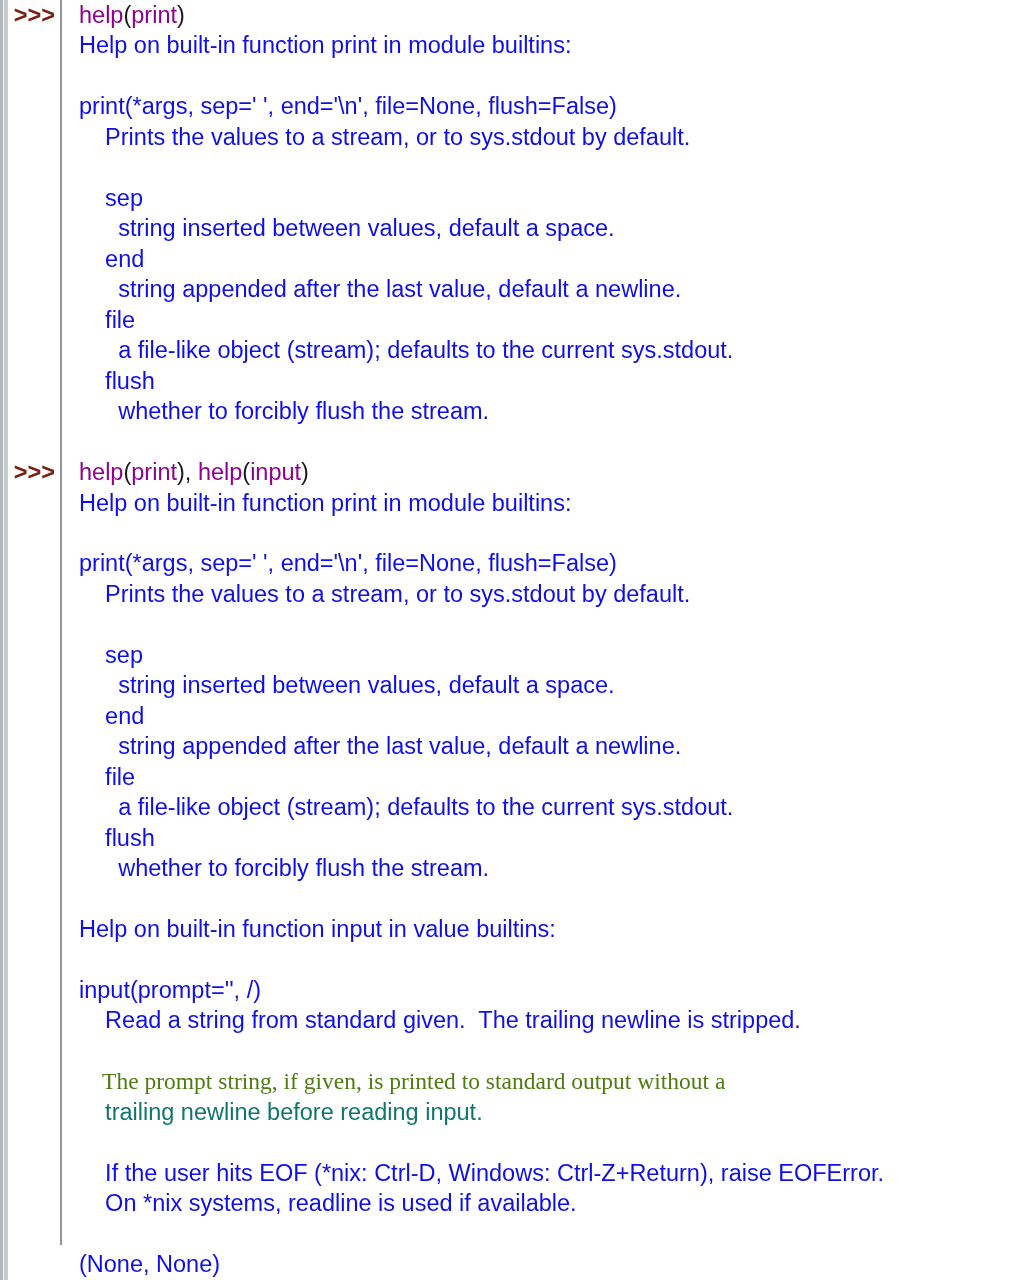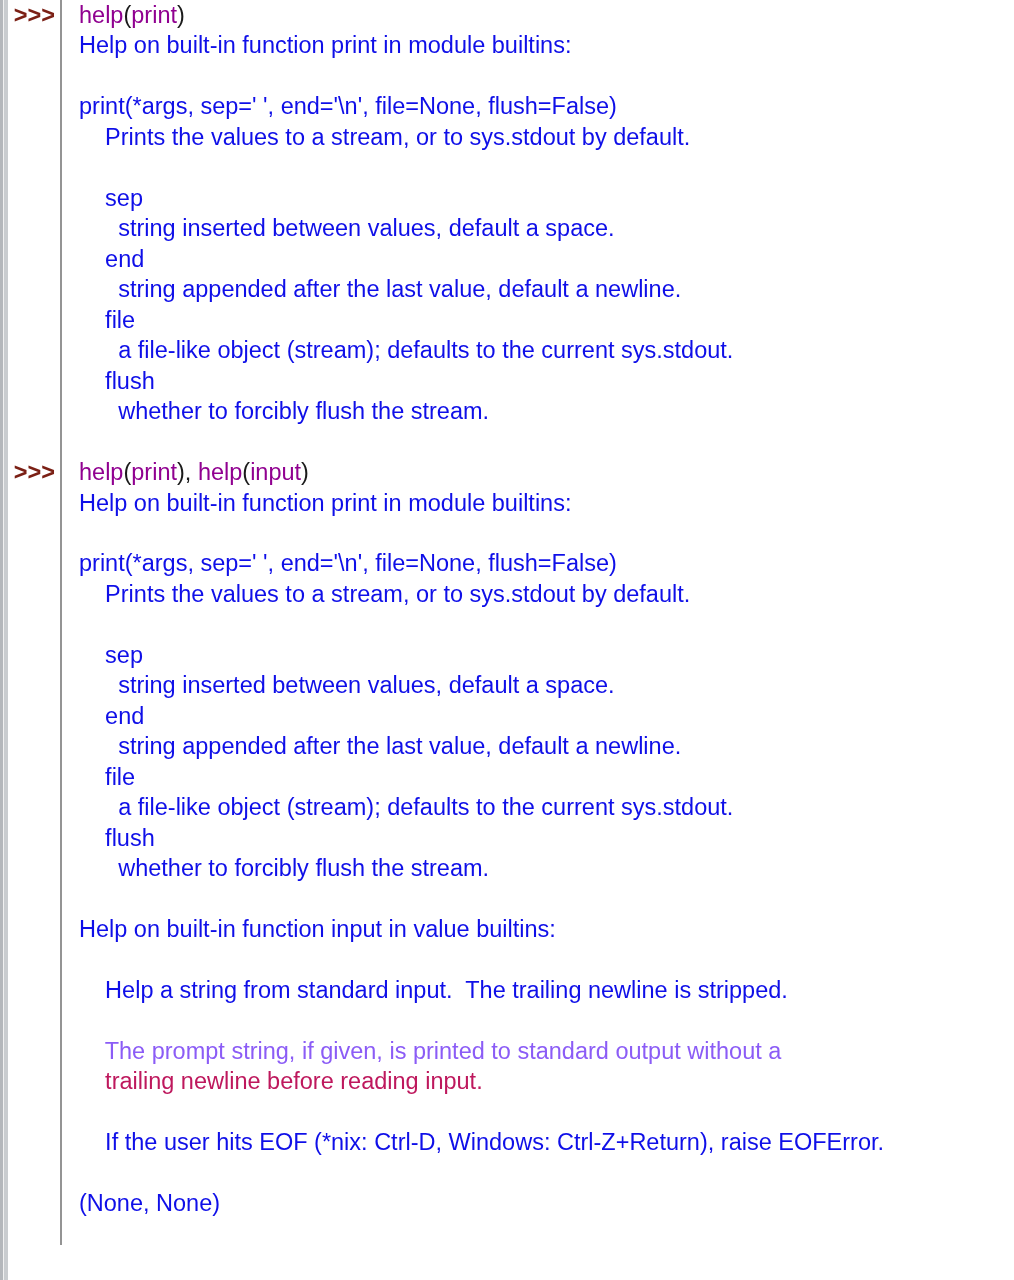--- a/index.html
+++ b/index.html
@@ -187,41 +187,49 @@
       <div class="row">
         <div class="gutter-cell" style="color: rgb(123, 32, 21);"></div>
         <div class="text-cell"><span style="color: rgb(15, 15, 232);">Help on built-in function input in value builtins:</span></div>
       </div>
       <div class="row">
         <div class="gutter-cell" style="color: rgb(123, 32, 21);"></div>
         <div class="text-cell"></div>
       </div>
       <div class="row">
         <div class="gutter-cell" style="color: rgb(123, 32, 21);"></div>
-        <div class="text-cell"><span style="color: rgb(15, 15, 232);">    Help a string from standard input.  The trailing newline is stripped.</span></div>
-      </div>
-      <div class="row">
-        <div class="gutter-cell" style="color: rgb(123, 32, 21);"></div>
-        <div class="text-cell"></div>
-      </div>
-      <div class="row">
-        <div class="gutter-cell" style="color: rgb(123, 32, 21);"></div>
-        <div class="text-cell"><span style="color: #8b5cf6;">    The prompt string, if given, is printed to standard output without a</span></div>
-      </div>
-      <div class="row">
-        <div class="gutter-cell" style="color: rgb(123, 32, 21);"></div>
-        <div class="text-cell"><span style="color: #be185d;">    trailing newline before reading input.</span></div>
+        <div class="text-cell"><span style="color: rgb(15, 15, 232);">input(prompt='', /)</span></div>
+      </div>
+      <div class="row">
+        <div class="gutter-cell" style="color: rgb(123, 32, 21);"></div>
+        <div class="text-cell"><span style="color: rgb(15, 15, 232);">    Read a string from standard given.  The trailing newline is stripped.</span></div>
+      </div>
+      <div class="row">
+        <div class="gutter-cell" style="color: rgb(123, 32, 21);"></div>
+        <div class="text-cell"></div>
+      </div>
+      <div class="row">
+        <div class="gutter-cell" style="color: rgb(123, 32, 21);"></div>
+        <div class="text-cell"><span style="color: #4d7c0f; font-family: Liberation Serif, serif;">    The prompt string, if given, is printed to standard output without a</span></div>
+      </div>
+      <div class="row">
+        <div class="gutter-cell" style="color: rgb(123, 32, 21);"></div>
+        <div class="text-cell"><span style="color: #0f766e;">    trailing newline before reading input.</span></div>
       </div>
       <div class="row">
         <div class="gutter-cell" style="color: rgb(123, 32, 21);"></div>
         <div class="text-cell"></div>
       </div>
       <div class="row">
         <div class="gutter-cell" style="color: rgb(123, 32, 21);"></div>
         <div class="text-cell"><span style="color: rgb(15, 15, 232);">    If the user hits EOF (*nix: Ctrl-D, Windows: Ctrl-Z+Return), raise EOFError.</span></div>
+      </div>
+      <div class="row">
+        <div class="gutter-cell" style="color: rgb(123, 32, 21);"></div>
+        <div class="text-cell"><span style="color: rgb(15, 15, 232);">    On *nix systems, readline is used if available.</span></div>
       </div>
       <div class="row">
         <div class="gutter-cell" style="color: rgb(123, 32, 21);"></div>
         <div class="text-cell"></div>
       </div>
       <div class="row">
         <div class="gutter-cell" style="color: rgb(123, 32, 21);"></div>
         <div class="text-cell"><span style="color: rgb(15, 15, 232); text-align: right;">(None, None)</span></div>
       </div>
     </div>

